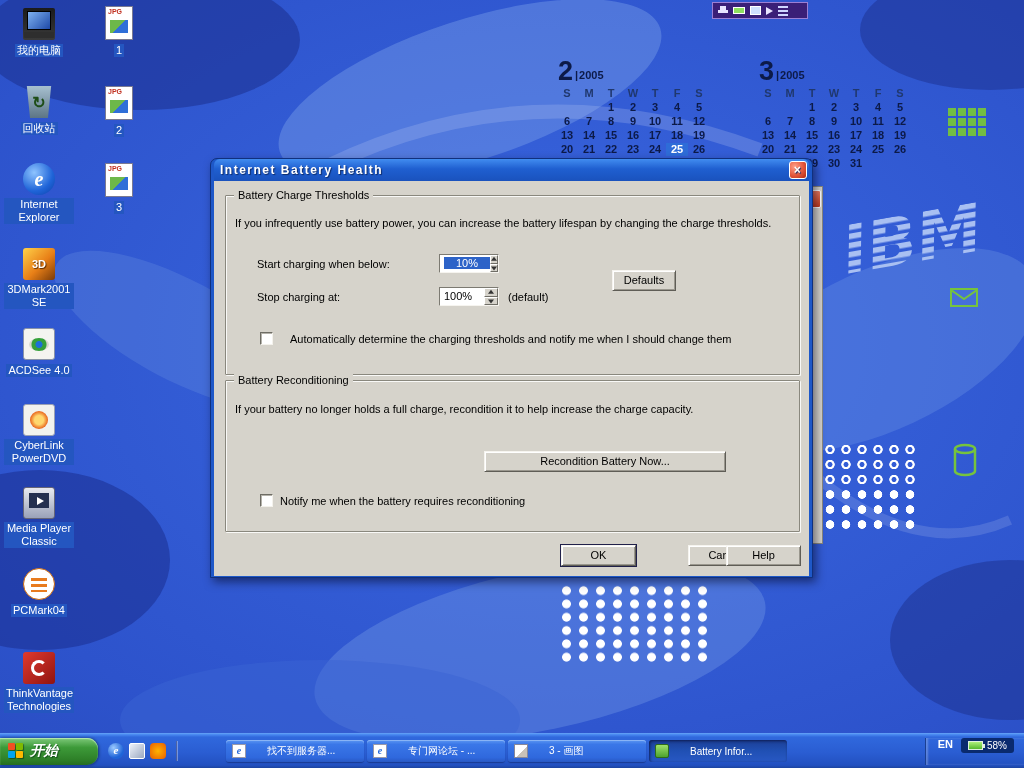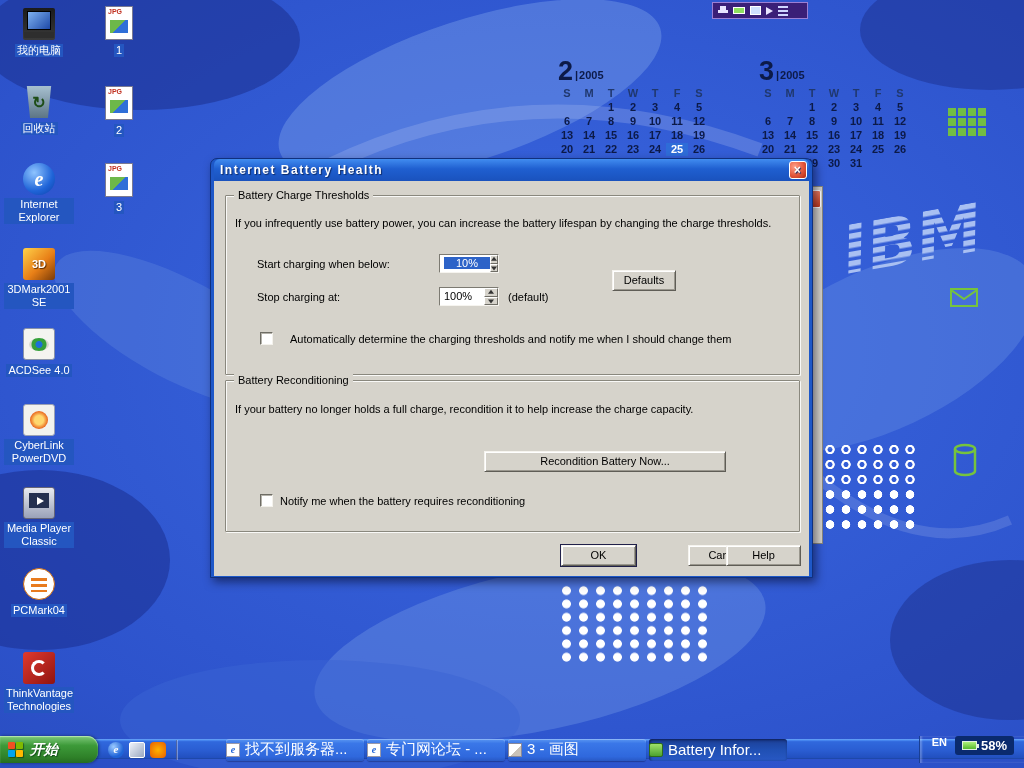--- a/index.html
+++ b/index.html
@@ -86,51 +86,51 @@
   .spin{position:absolute;width:60px;height:19px;background:#fff;border:1px solid;border-color:#7c7a72 #f6f4ef #f6f4ef #7c7a72;display:flex;}
   .spin-val{flex:1;font-size:11px;line-height:17px;padding-left:4px;color:#000;}
   .spin-val .sel{background:#2d63c8;color:#fff;padding:0 12px;}
   .spin-btns{width:14px;display:flex;flex-direction:column;}
   .spin-up,.spin-down{flex:1;background:#d6d3cb;border:1px solid;border-color:#fff #6f6d66 #6f6d66 #fff;position:relative;cursor:pointer;}
   .spin-up::after{content:"";position:absolute;left:50%;top:50%;transform:translate(-50%,-55%);border-left:3px solid rgba(0,0,0,0);border-right:3px solid rgba(0,0,0,0);border-bottom:4px solid #333;}
   .spin-down::after{content:"";position:absolute;left:50%;top:50%;transform:translate(-50%,-40%);border-left:3px solid rgba(0,0,0,0);border-right:3px solid rgba(0,0,0,0);border-top:4px solid #333;}
   .checkbox{position:absolute;width:13px;height:13px;background:#fff;border:1px solid;border-color:#6e6c64 #f4f2ec #f4f2ec #6e6c64;box-shadow:inset 1px 1px 0 #b4b2aa;cursor:pointer;}
 
   
-  #taskbar{position:absolute;left:0;bottom:9px;width:1024px;height:20px;z-index:50;display:flex;align-items:center;
+  #taskbar{position:absolute;left:0;bottom:0;width:1024px;height:35px;z-index:50;display:flex;align-items:center;
     background:linear-gradient(180deg,#4f91f5 0%,#3068dd 9%,#2a5dd2 55%,#2250c0 92%,#1c449f 100%);border-top:1px solid #5e9cf5;}
   #start-button{flex:0 0 auto;width:98px;height:27px;border-radius:0 11px 11px 0;display:flex;align-items:center;gap:6px;padding:0 14px 0 8px;cursor:pointer;
     background:linear-gradient(180deg,#7ec97a 0%,#3d9a39 35%,#2e8028 80%,#266d21 100%);box-shadow:inset 0 1px 1px #b6e8b0, 1px 0 3px rgba(0,0,0,.45);}
   .start-flag{width:16px;height:16px;display:grid;grid-template-columns:7px 7px;grid-template-rows:7px 7px;gap:1px;}
   .sf{border-radius:1px;box-shadow:1px 1px 1px rgba(0,0,0,.4);}
   .sf1{background:#f25022;}.sf2{background:#7fba00;}.sf3{background:#00a4ef;}.sf4{background:#ffb900;}
   #start-label{color:#fff;font-size:14px;font-weight:bold;font-style:italic;text-shadow:1px 1px 1px #14501a;}
   #quick-launch{display:flex;align-items:center;gap:5px;padding:0 8px 0 10px;}
   .ql-icon{width:16px;height:16px;cursor:pointer;position:relative;}
   .ql-ie{background:radial-gradient(circle at 35% 30%,#9ccaff,#1f64d8 65%);border-radius:50%;}
   .ql-ie::before{content:"e";position:absolute;inset:0;text-align:center;font:italic bold 11px/15px "Liberation Serif",serif;color:#fff;}
   .ql-show-desktop{background:linear-gradient(135deg,#eef2fa,#9aa8c0);border:1px solid #fff;border-radius:2px;}
   .ql-media-player{background:radial-gradient(circle,#ffb300,#e85d00);border-radius:4px;}
   .tb-divider{width:2px;height:20px;margin:0 2px;background:rgba(255,255,255,.35);border-left:1px solid rgba(0,0,40,.35);}
   #tasks{display:flex;gap:3px;margin-left:46px;}
-  .task-btn{width:138px;height:22px;border-radius:3px;display:flex;align-items:center;gap:5px;padding:0 0;color:#fff;font-size:15px;cursor:pointer;white-space:nowrap;overflow:hidden;
+  .task-btn{width:138px;height:22px;border-radius:3px;display:flex;align-items:center;gap:21px;padding:0 6px;color:#fff;font-size:10px;cursor:pointer;white-space:nowrap;overflow:hidden;
     background:linear-gradient(180deg,#5b97f2 0%,#3a77e8 20%,#2f68dd 80%,#2858c4 100%);box-shadow:inset 0 1px 0 #88b4f6, 0 1px 1px rgba(0,0,30,.3);}
   .task-btn.active{background:linear-gradient(180deg,#1c3f96 0%,#2050b4 50%,#2858c4 100%);box-shadow:inset 1px 1px 3px rgba(0,0,30,.6);}
   .task-icon{width:14px;height:14px;flex:0 0 auto;position:relative;}
   .ti-ie-page{background:#fff;border:1px solid #99a;}
   .ti-ie-page::before{content:"e";position:absolute;inset:0;text-align:center;font:italic bold 10px/12px "Liberation Serif",serif;color:#1f64d8;}
   .ti-paint{background:linear-gradient(135deg,#fff 0 55%,#c9c2b8 55%);border:1px solid #889;}
   .ti-battery{background:linear-gradient(180deg,#9fe06a,#4da32f);border:1px solid #2e6b1a;border-radius:2px;}
   .task-label{overflow:hidden;text-overflow:ellipsis;}
   #tray{margin-left:auto;height:27px;display:flex;align-items:flex-start;gap:8px;padding:0 10px 0 12px;border-left:1px solid #1a3f92;box-shadow:inset 2px 0 2px rgba(255,255,255,.25);}
   .tray-lang{color:#fff;font-size:11px;font-weight:bold;cursor:pointer;}
   .tray-battery{display:flex;align-items:center;gap:4px;background:#0a2a6e;border-radius:3px;padding:2px 7px;cursor:pointer;}
   .tray-batt-icon{width:15px;height:9px;background:linear-gradient(180deg,#aef07a,#55b82e);border:1px solid #e0f0e0;position:relative;display:inline-block;}
   .tray-batt-icon::after{content:"";position:absolute;right:-3px;top:2px;width:2px;height:4px;background:#e0f0e0;}
-  .tray-batt-text{color:#fff;font-size:13px;font-weight:bold;}
+  .tray-batt-text{color:#fff;font-size:10px;font-weight:normal;}
   #watermark{position:absolute;left:866px;top:734px;z-index:60;font-size:28px;font-weight:bold;font-style:italic;color:#fff;letter-spacing:1px;
     text-shadow:2px 2px 0 #6a6a6a, -1px -1px 0 #8a8a8a, 3px 3px 4px rgba(0,0,0,.6);}
 </style>
 </head>
 <body>
 
 <div id="screen">
 
   <svg id="wallpaper-art" width="1024" height="768" viewBox="0 0 1024 768">
     <defs>

